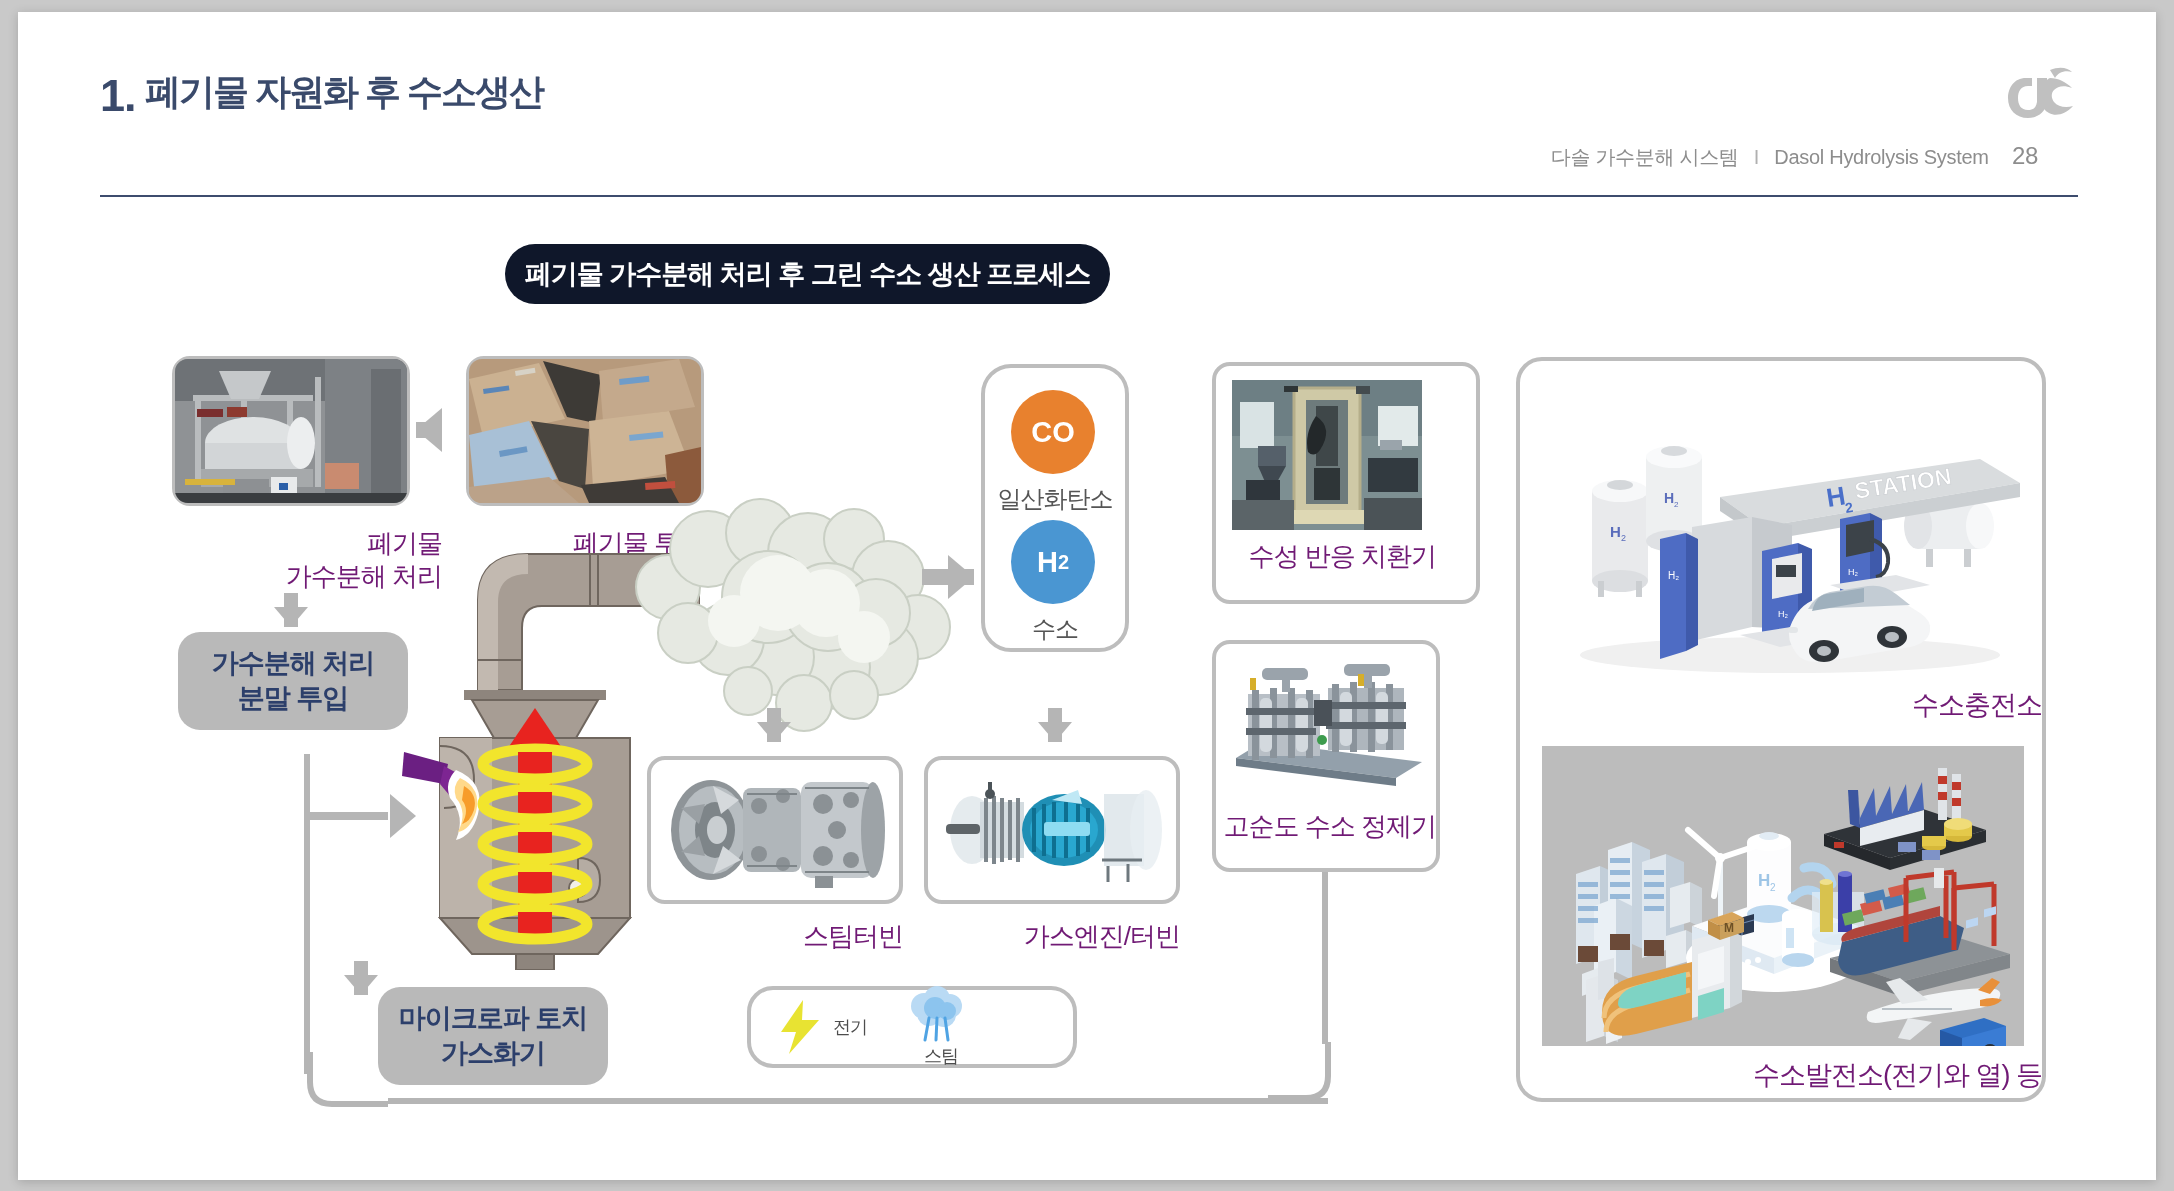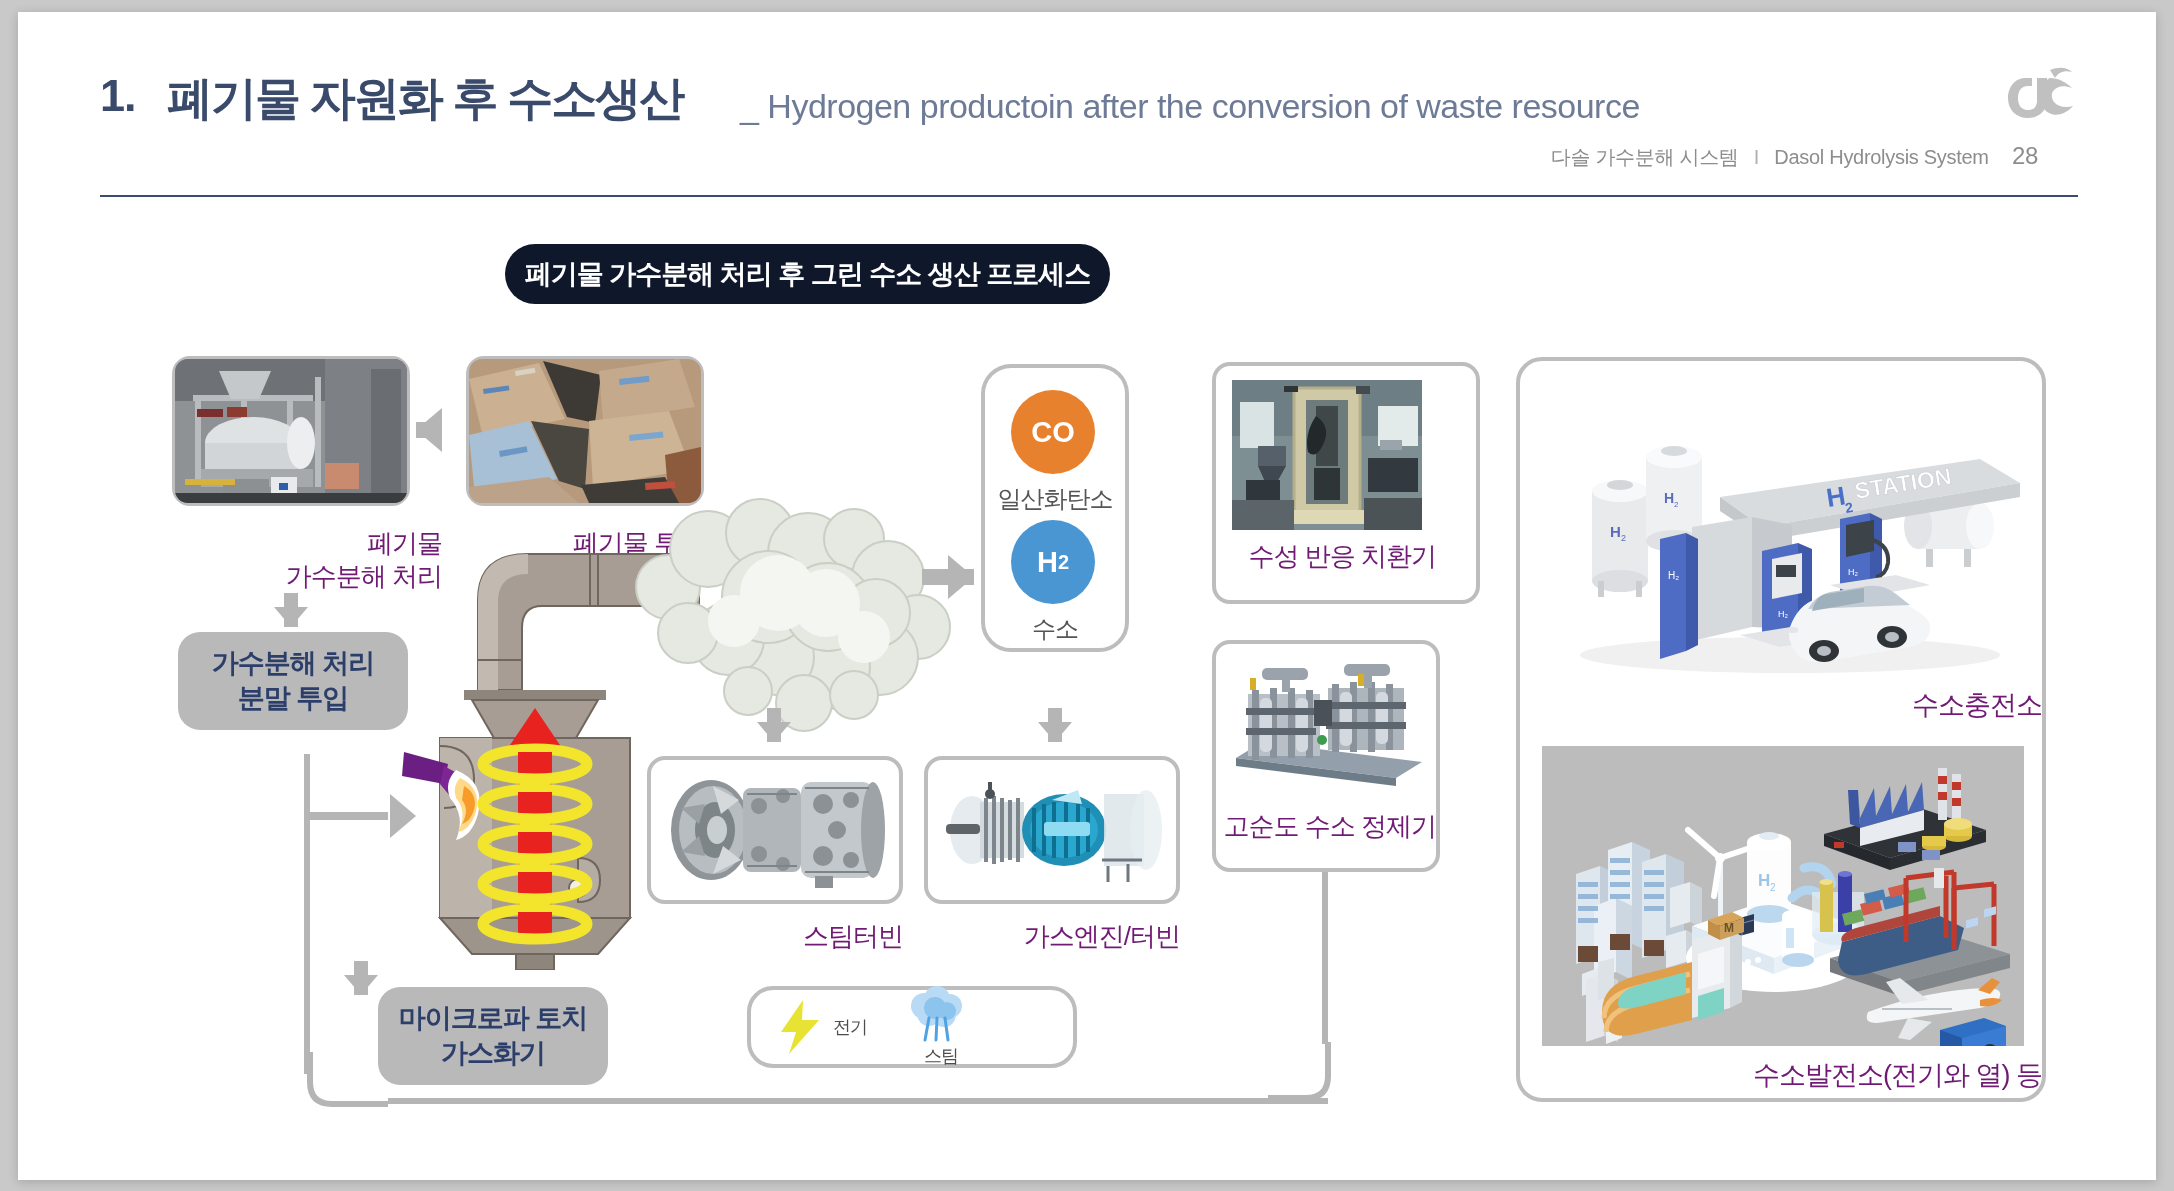--- a/index.html
+++ b/index.html
@@ -20,23 +20,22 @@
   #header-rule {
     position: absolute; left: 82px; top: 183px; width: 1978px; height: 2px;
     background: #3d4c6e;
   }
   #title-num {
     position: absolute; left: 82px; top: 58px;
     font-size: 45px; font-weight: bold; color: #3a4a6b; letter-spacing: -1px;
   }
   #title-main {
     position: absolute; left: 127px; top: 56px;
-    font-size: 46px; font-weight: bold; color: #3a4a6b; letter-spacing: -2px;
+    font-size: 36px; font-weight: bold; color: #3a4a6b; letter-spacing: -2px;
     white-space: nowrap;
-    margin-left: 22px;
   }
   #title-sub {
     position: absolute; left: 722px; top: 75px;
     font-size: 34px; color: #6e7b97; letter-spacing: -0.5px; white-space: nowrap;
   }
   #footer-note {
     position: absolute; right: 118px; top: 130px;
     font-size: 20px; color: #8d8d8d; white-space: nowrap; letter-spacing: -0.3px;
   }
   #footer-note .sep { padding: 0 10px; color: #b0b0b0; }
@@ -133,21 +132,20 @@
   #reactor { position: absolute; left: 382px; top: 528px; width: 300px; height: 430px; }
   #smoke { position: absolute; left: 610px; top: 485px; width: 350px; height: 260px; }
 </style>
 </head>
 <body>
 
 <div id="slide">
 
   <div id="title-num">1.</div>
   <div id="title-main">폐기물 자원화 후 수소생산</div>
-  <div id="title-sub">_ Hydrogen productoin after the conversion of waste resource</div>
 
   <div id="footer-note">
     <span>다솔 가수분해 시스템</span>
     <span class="sep">I</span>
     <span>Dasol Hydrolysis System</span>
     <span class="pg">28</span>
   </div>
 
   <svg id="logo" viewBox="0 0 72 56">
     <path d="M44 6 C54 2 62 4 66 8 C58 6 52 9 49 14 Z" fill="#c0c0c0"></path>

